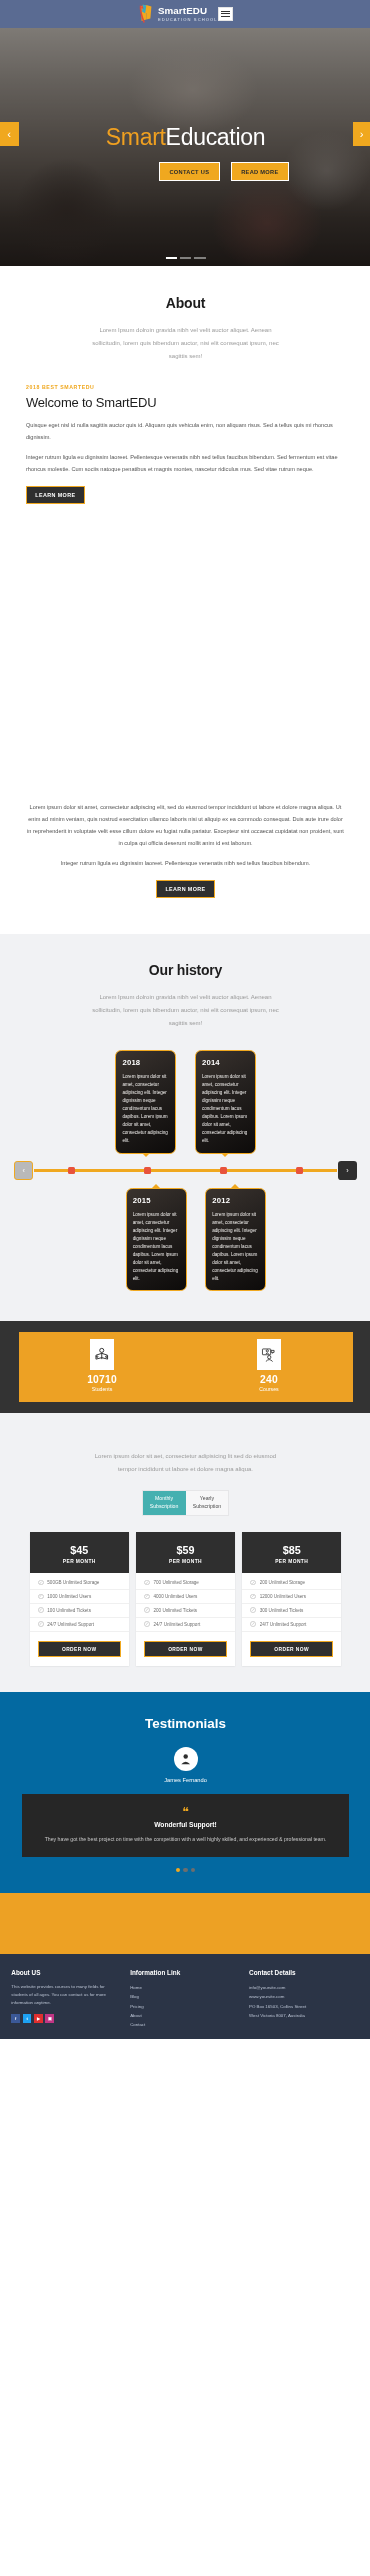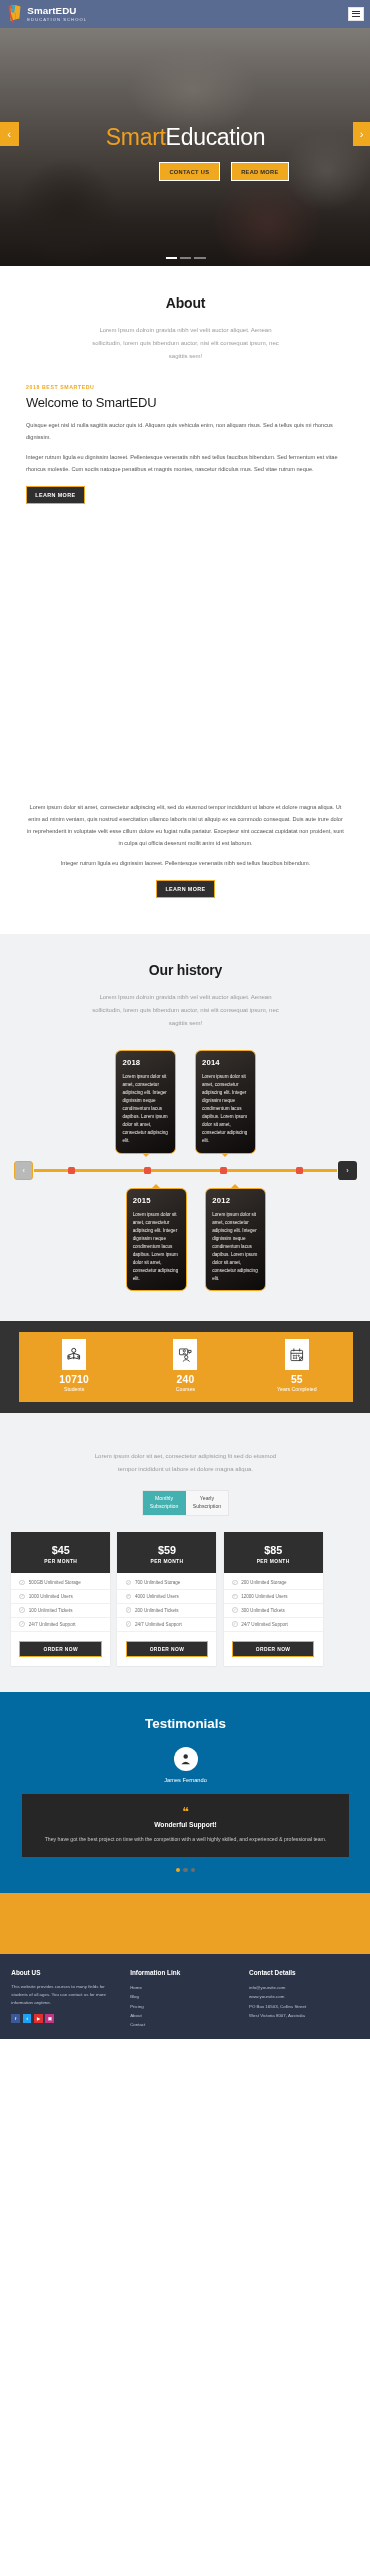--- a/index.html
+++ b/index.html
@@ -10,21 +10,21 @@
     color: #333;
     -webkit-font-smoothing: antialiased;
   }
 
   
   .site-header {
     height: 28px;
     background: #5a6b92;
     display: flex;
     align-items: center;
-    justify-content: space-between;
+    justify-content: center;
     padding: 0 7.2px;
   }
   .brand { display: flex; align-items: center; gap: 4.6px; }
   .brand-mark { width: 15.5px; height: 19.6px; position: relative; }
   .brand-text { line-height: 1; }
   .brand-title {
     color: #fff; font-size: 9.8px; font-weight: bold; letter-spacing: 0.1px;
     display: block;
   }
   .brand-sub {
@@ -172,21 +172,21 @@
   .toggle {
     display: inline-flex; background: #f7f7f8; border: 0.5px solid #e6e6e8;
     margin-top: 14.4px;
   }
   .toggle-btn {
     padding: 4.6px 7.2px; font-size: 5.2px; color: #4b4b4b; cursor: pointer;
     line-height: 1.45; text-align: center;
   }
   .toggle-btn.active { background: #45b0b0; color: #fff; }
 
-  .plans { display: flex; gap: 7.2px; margin-top: 16.5px; padding: 0 11.3px; }
+  .plans { display: flex; justify-content: center; gap: 7.2px; margin-top: 16.5px; padding: 0 11.3px; }
   .plan { width: 99px; background: #fff; box-shadow: 0 0.5px 1.5px rgba(0,0,0,.12); }
   .plan-head { background: #2f2f2f; color: #fff; padding: 11.3px 0 9.3px; }
   .plan-price { font-size: 10.8px; font-weight: bold; }
   .plan-period { font-size: 4.9px; font-weight: bold; letter-spacing: 0.4px; margin-top: 3.1px; }
   .plan-feats { padding: 3.1px 0 2.1px; }
   .plan-feat {
     display: flex; align-items: center; gap: 3.6px; font-size: 4.6px; color: #6e6e6e;
     padding: 3.6px 8.2px; border-bottom: 0.5px solid #f0f0f0;
   }
   .tick {
@@ -384,37 +384,20 @@
           <circle cx="13" cy="8" r="2.3"></circle>
           <path d="M10 14 q3-3 6 0"></path>
           <path d="M21 7 h6 v4 h-2 l-1 2 v-2 h-3 z"></path>
           <circle cx="17" cy="21" r="3.4"></circle>
           <path d="M10 30 q7-8 14 0"></path>
         </svg>
       </div>
       <div class="stat-num">240</div>
       <div class="stat-label">Courses</div>
     </div>
-    <div class="stat">
-      <div class="stat-icon">
-        <svg viewBox="0 0 32 32" fill="none" stroke="#1d1d1d" stroke-width="1.6">
-          <rect x="4" y="7" width="24" height="21" rx="1.5"></rect>
-          <path d="M4 13 h24"></path>
-          <path d="M10 3 v6 M22 3 v6"></path>
-          <circle cx="10" cy="18" r="1.2"></circle>
-            <circle cx="15" cy="18" r="1.2"></circle>
-            <circle cx="20" cy="18" r="1.2"></circle>
-          <circle cx="10" cy="23" r="1.2"></circle>
-            <circle cx="15" cy="23" r="1.2"></circle>
-          <path d="M22 21 l6 0 -6 7 z"></path>
-        </svg>
-      </div>
-      <div class="stat-num">55</div>
-      <div class="stat-label">Years Completed</div>
-    </div>
   </div>
 </section>
 
 <section class="pricing">
   <p class="section-sub">Lorem ipsum dolor sit aet, consectetur adipisicing lit sed do eiusmod tempor incididunt ut labore et dolore magna aliqua.</p>
 
   <div class="toggle">
     <div class="toggle-btn active">
       <span>Monthly</span><br>
       <span>Subscription</span>

